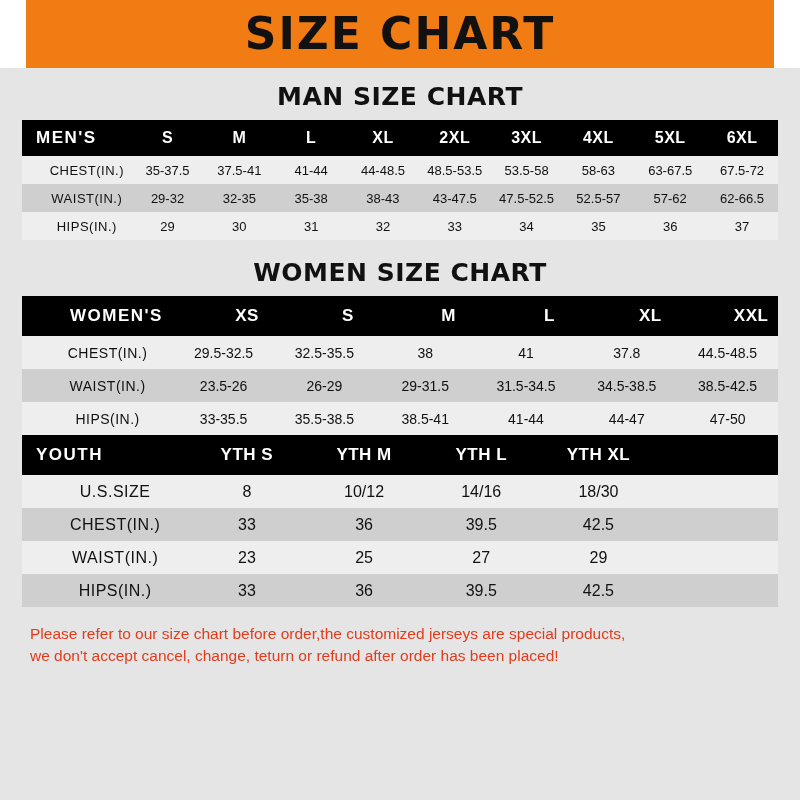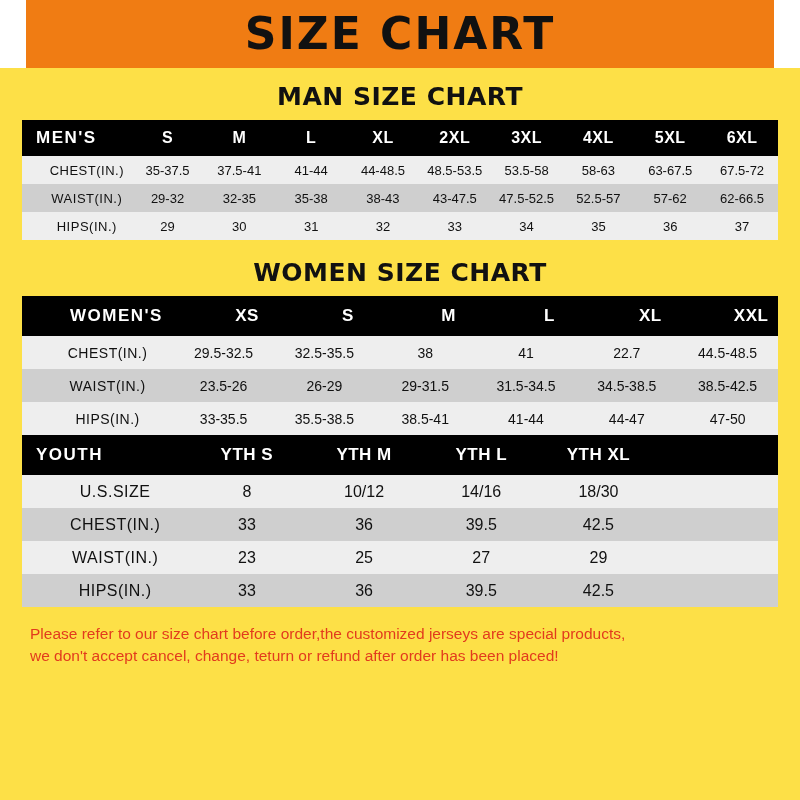--- a/index.html
+++ b/index.html
@@ -11,21 +11,21 @@
     height: 800px;
     background: #ffffff;
     font-family: "Liberation Sans", sans-serif;
     overflow: hidden;
   }
   .page {
     position: relative;
     width: 800px;
     height: 800px;
     box-sizing: border-box;
-    background: #fde047;
+    background: #e5e5e5;
   }
   
   .header-band {
     position: relative;
     height: 68px;
     background: #f07c13;
     display: flex;
     align-items: center;
     justify-content: center;
   }
@@ -227,21 +227,21 @@
           <td>L</td>
           <td>XL</td>
           <td>XXL</td>
         </tr>
         <tr class="body light">
           <td class="first">CHEST(IN.)</td>
           <td>29.5-32.5</td>
           <td>32.5-35.5</td>
           <td>38</td>
           <td>41</td>
-          <td>22.7</td>
+          <td>37.8</td>
           <td>44.5-48.5</td>
         </tr>
         <tr class="body dark">
           <td class="first">WAIST(IN.)</td>
           <td>23.5-26</td>
           <td>26-29</td>
           <td>29-31.5</td>
           <td>31.5-34.5</td>
           <td>34.5-38.5</td>
           <td>38.5-42.5</td>

